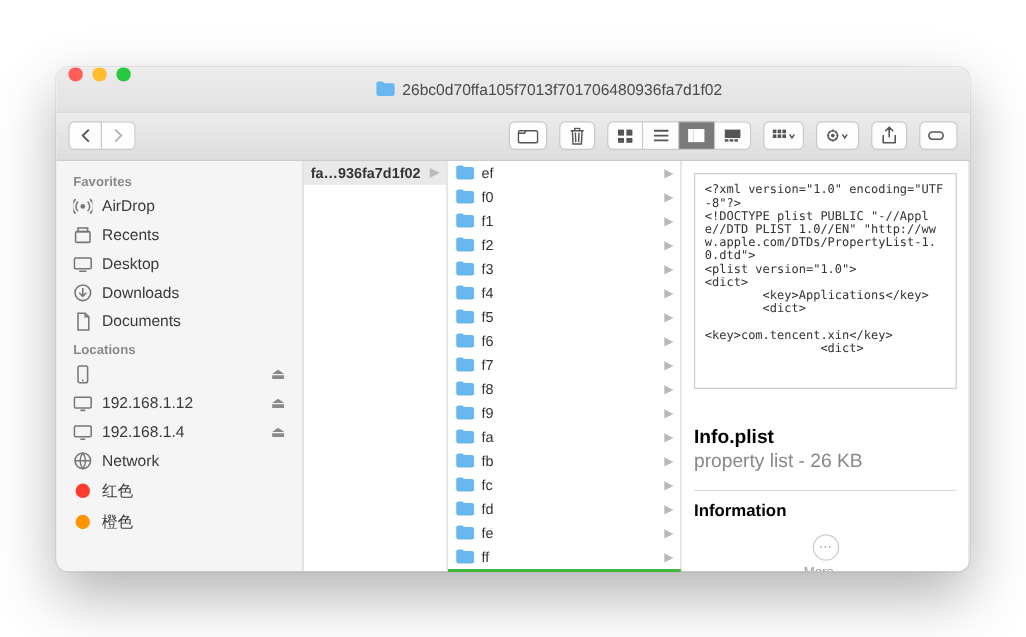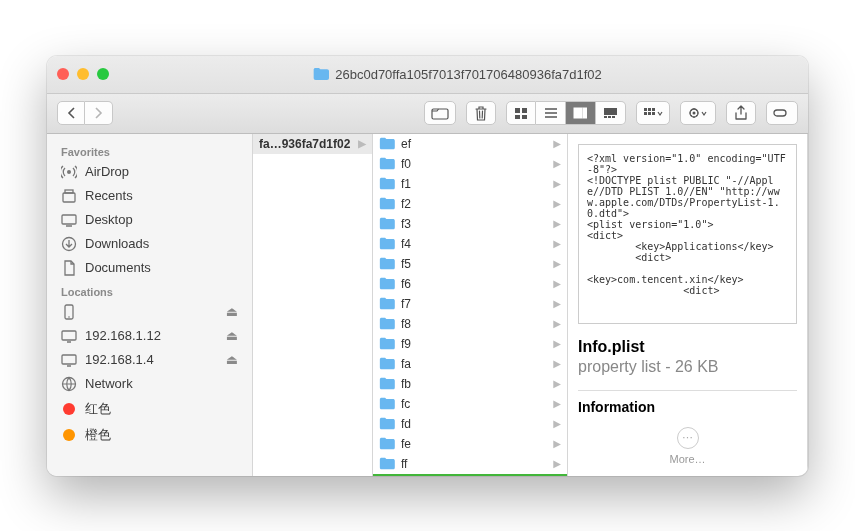--- a/index.html
+++ b/index.html
@@ -1,18 +1,18 @@
 <!DOCTYPE html>
 <html><head>
 <meta charset="utf-8">
 <style>
 * { box-sizing: border-box; margin: 0; padding: 0; font-family: -apple-system, "Helvetica Neue", Arial, sans-serif; }
 body { background: #fff; display:flex; align-items:center; justify-content:center; height:100vh;}
 .window { width: 761px; height:420px; border-radius: 10px; box-shadow: 0 20px 50px rgba(0,0,0,0.3), 0 0 0 1px rgba(0,0,0,0.08); overflow:hidden; background:#fff; display:flex; flex-direction:column; }
-.titlebar { height: 38px; background: linear-gradient(#ececec,#e2e2e2); border-bottom:1px solid #c9c9c9; display:flex; align-items:center; padding: 0 10px; gap:8px; }
+.titlebar { height: 38px; background: linear-gradient(#ececec,#e2e2e2); border-bottom:1px solid #c9c9c9; display:flex; padding: 0 10px; gap:8px; }
 .traffic { display:flex; gap:8px; }
 .tl { width:12px; height:12px; border-radius:50%; }
 .tl.red{background:#ff5f57;} .tl.yel{background:#ffbd2e;} .tl.grn{background:#28c940;}
 .titlecenter { flex:1; display:flex; justify-content:center; align-items:center; gap:6px; color:#4a4a4a; font-size:13px; }
 .titleicon svg{width:16px;height:14px;}
 .toolbar { height: 40px; background: linear-gradient(#ececec,#ddd); border-bottom:1px solid #bdbdbd; display:flex; align-items:center; padding:0 10px; gap:10px; }
 .nav { display:flex; }
 .navbtn { width:28px; height:24px; background:#fdfdfd; border:1px solid #c8c8c8; display:flex; align-items:center; justify-content:center; }
 .navbtn:first-child{border-radius:5px 0 0 5px;}
 .navbtn:last-child{border-radius:0 5px 5px 0; border-left:none;}
@@ -38,21 +38,21 @@
 .col { border-right:1px solid #d6d6d6; overflow-y:auto; font-size:12px; }
 .col1{width:120px;font-weight:bold;}
 .col2{width:195px;}
 .col3{flex:1; padding:10px;}
 .row { display:flex; align-items:center; padding:3px 6px; gap:6px; color:#333; height:20px;}
 .row .chev{margin-left:auto; color:#bbb; font-size:10px;}
 .row.sel{background:#42b63a; color:#fff;}
 .row.head{background:#e9e9e9;}
 .foldicon svg{width:16px;height:13px;}
 .preview{border:1px solid #ccc; padding:8px; font-family: "Menlo", monospace; font-size:10px; color:#333; height:180px; overflow:hidden; white-space:pre-wrap; word-break:break-all;}
-.pname{font-weight:600; font-size:16px; margin-top:14px;}
+.pname{font-weight:600; font-size:16px; margin-top:32px;}
 .psub{color:#888; font-size:16px; margin-top:2px;}
 .phead{font-weight:600; font-size:14px; margin-top:14px; border-top:1px solid #ddd; padding-top:8px;}
 .moreblk{display:flex;flex-direction:column;align-items:center; margin-top:12px;color:#999;font-size:11px;gap:4px;}
 .morecirc{width:22px;height:22px;border:1px solid #ccc;border-radius:50%;display:flex;align-items:center;justify-content:center;color:#aaa;}
 svg{display:block;}
 </style>
 </head>
 <body>
 
 <div class="window">

